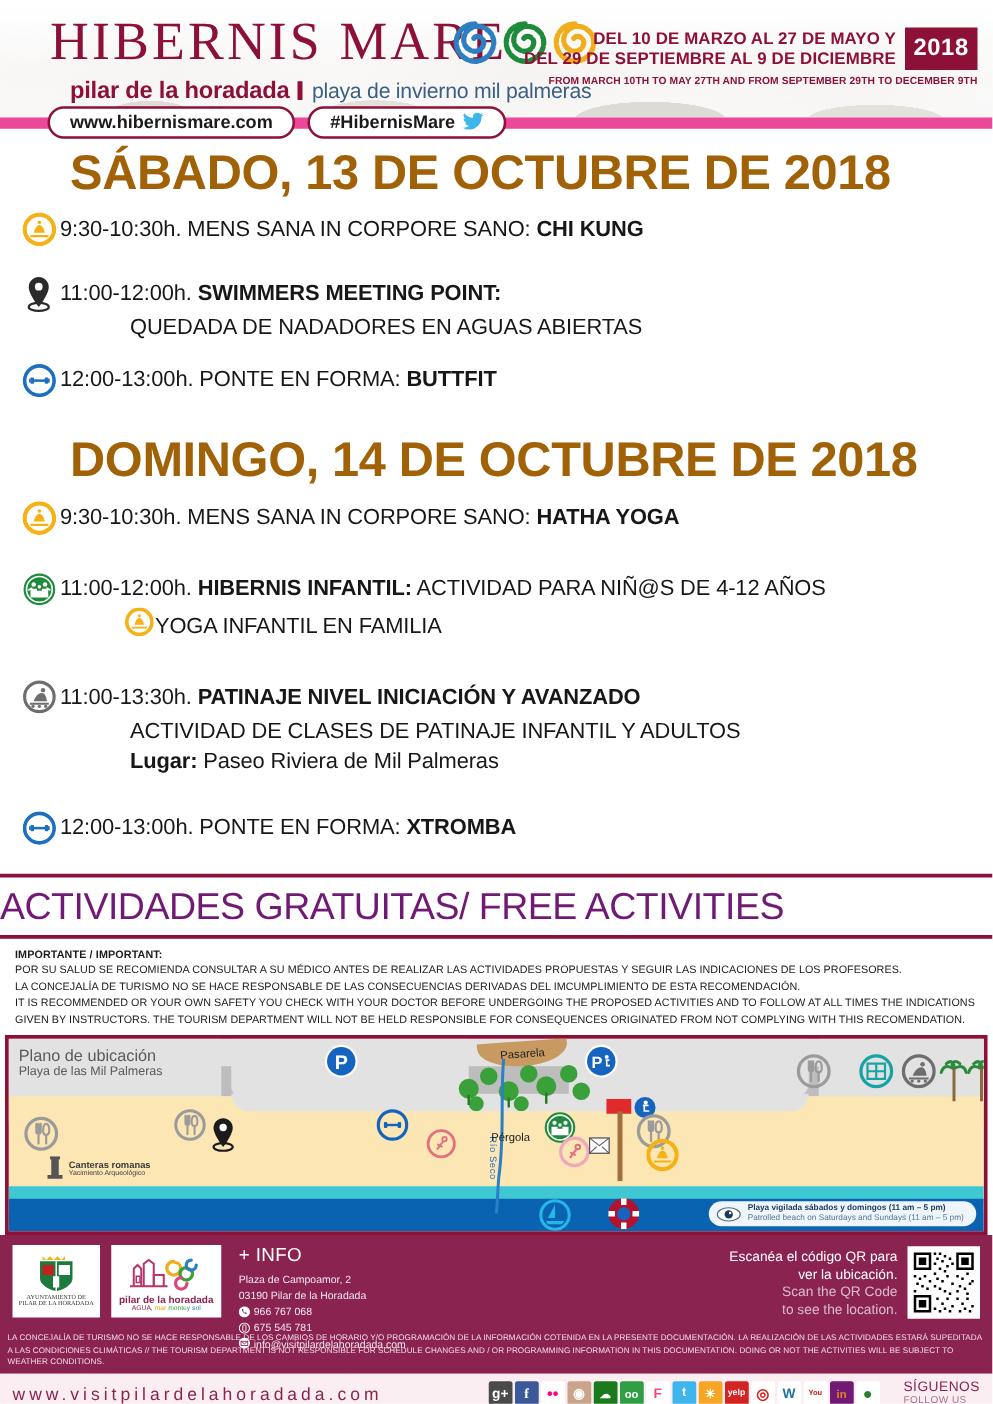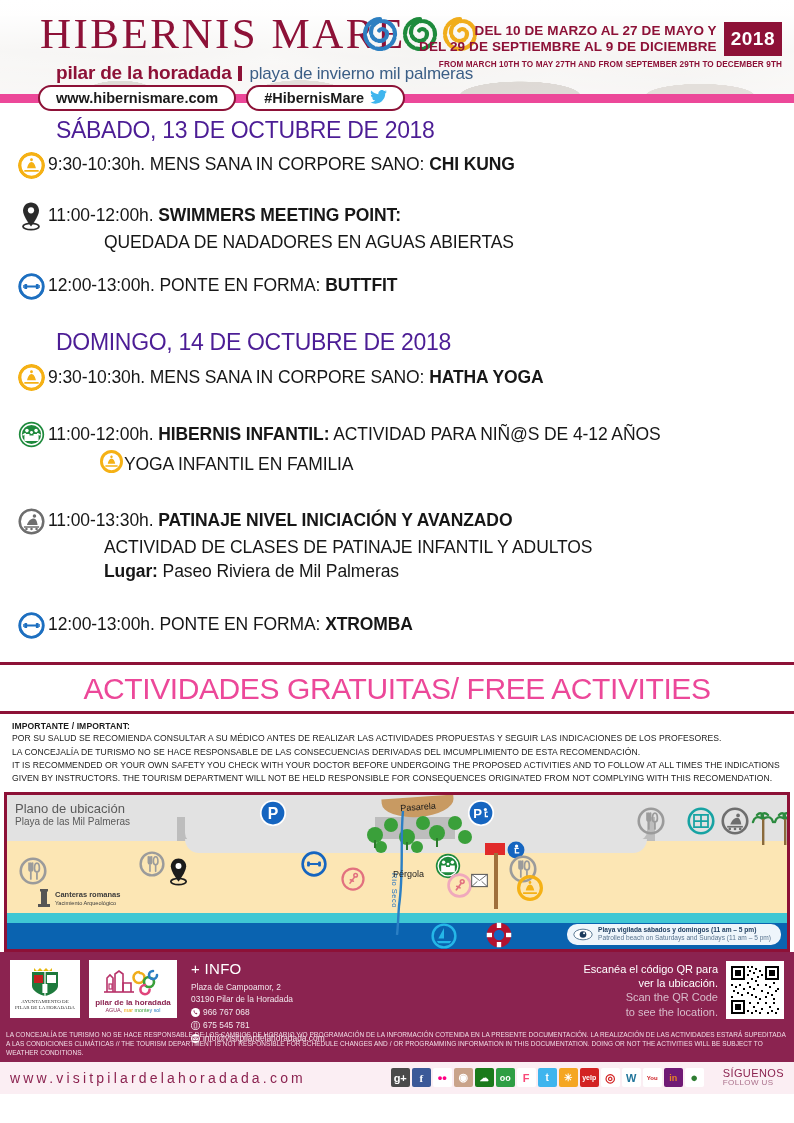--- a/index.html
+++ b/index.html
@@ -67,21 +67,21 @@
     background:#fff; border:2px solid #8d1137; border-radius:16px;
     height:26px; display:flex; align-items:center; gap:6px;
     padding:0 16px; font-weight:bold; font-size:14.5px; color:#1a1a1a;
     white-space:nowrap;
   }
   .tw-bird { color:#3fb5ee; font-size:15px; line-height:1; }
 
   
   .schedule { padding: 14px 0 0 0; }
   .day-title {
-    color:#4c1d95; font-size:23px; font-weight:normal; letter-spacing:-.3px;
+    color:#a16207; font-size:39px; font-weight:bold; letter-spacing:-.3px;
     margin-left:56px; margin-bottom:4px; line-height:1.15;
   }
   .day-title.second { margin-top:28px; }
   .ev { display:flex; align-items:flex-start; margin:7px 0 0 14px; }
   .ev-icon { width:34px; min-width:34px; height:30px; display:flex; align-items:center; justify-content:center; }
   .ev-text { font-size:17.5px; color:#171717; line-height:1.28; padding-top:3px; letter-spacing:-.1px; }
   .ev-text b { font-weight:bold; }
   .ev-sub { font-size:17.5px; color:#171717; line-height:1.35; margin-left:104px; letter-spacing:-.1px; }
   .ev-sub b { font-weight:bold; }
   .ev-sub.inlineicon { display:flex; align-items:center; gap:1px; margin-left:100px; }
@@ -89,21 +89,21 @@
   .sp20 { height:20px; }
   .sp9 { height:9px; }
 
   
   .ic { width:27px; height:27px; border-radius:50%; display:block; }
 
   
   .free-wrap { margin-top:22px; }
   .rule { height:3px; background:#8d1137; width:100%; }
   .free-title {
-    text-align:center; font-size:30px; color:#ec4899; letter-spacing:-.4px;
+    text-align:left; font-size:30px; color:#701a75; letter-spacing:-.4px;
     padding:7px 0 6px; line-height:1.1;
   }
   .important { padding:7px 10px 6px 12px; }
   .important .hd { font-size:8.6px; font-weight:bold; color:#1b1b1b; letter-spacing:.1px; margin-bottom:1px;}
   .important p { font-size:8.6px; color:#1b1b1b; line-height:1.55; letter-spacing:.05px; }
 
   
   .map-outer { margin:0 4px; border:3px solid #8d1137; height:160px; position:relative; overflow:hidden; background:#e9e9e9;}
   .map { position:absolute; inset:0; }
   .m-land { position:absolute; left:0; top:0; width:100%; height:68px; background:#e2e2e2; }

